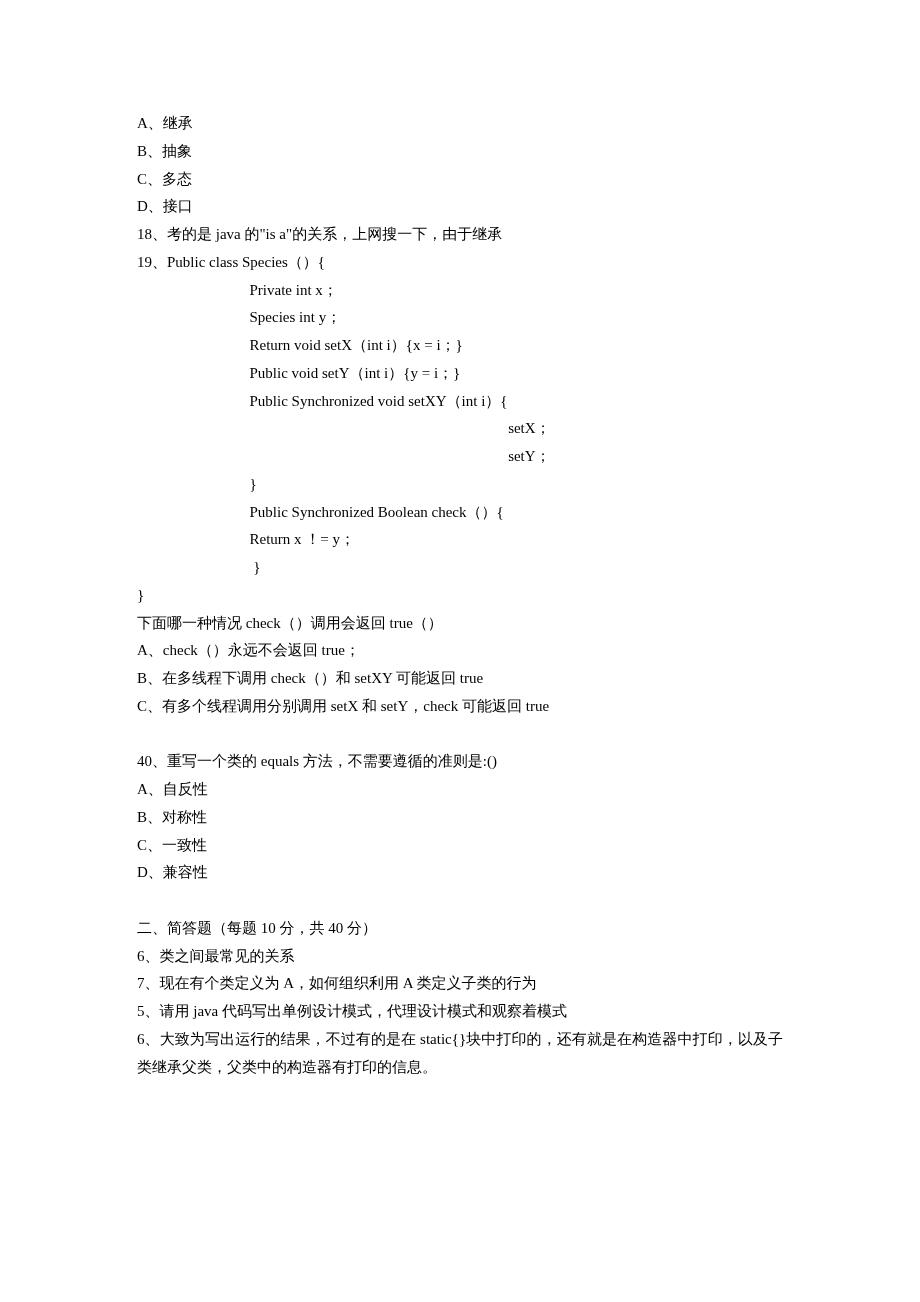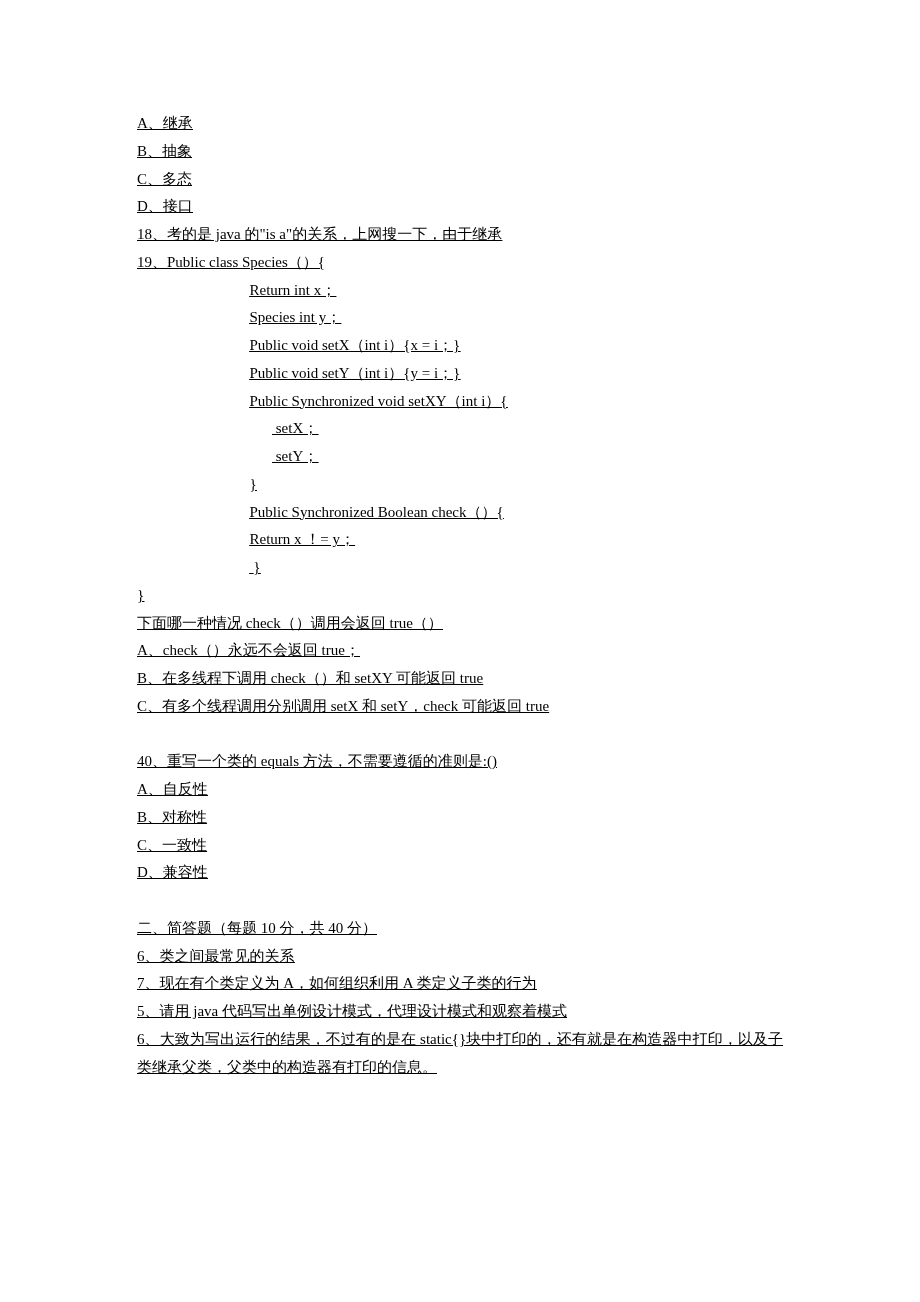--- a/index.html
+++ b/index.html
@@ -1,58 +1,58 @@
 <!DOCTYPE html>
 <html><head>
   <meta charset="utf-8">
   <style>
     * {
       margin: 0;
       padding: 0;
       box-sizing: border-box;
-      text-decoration: underline;
     }
     body {
       background: #ffffff;
       font-family: "SimSun", "宋体", "Times New Roman", serif;
       font-size: 15px;
       line-height: 1.85;
       color: #000000;
       padding: 110px 137px 60px 137px;
       width: 920px;
     }
     .line {
       white-space: pre-wrap;
     }
     .indent1 {
       padding-left: 7.5em;
     }
     .indent2 {
       padding-left: 9em;
+      text-align: center;
     }
     .justify {
       text-align: justify;
       text-justify: inter-ideograph;
     }
     .blank {
       height: 1.85em;
     }
   </style>
 </head>
 <body>
 
 <div class="line">A、继承</div>
 <div class="line">B、抽象</div>
 <div class="line">C、多态</div>
 <div class="line">D、接口</div>
 <div class="line">18、考的是 java 的"is a"的关系，上网搜一下，由于继承</div>
 <div class="line">19、Public class Species（）{</div>
-<div class="line indent1">Return int x；</div>
+<div class="line indent1">Private int x；</div>
 <div class="line indent1">Species int y；</div>
-<div class="line indent1">Public void setX（int i）{x = i；}</div>
+<div class="line indent1">Return void setX（int i）{x = i；}</div>
 <div class="line indent1">Public void setY（int i）{y = i；}</div>
 <div class="line indent1">Public Synchronized void setXY（int i）{</div>
 <div class="line indent2"> setX；</div>
 <div class="line indent2"> setY；</div>
 <div class="line indent1">}</div>
 <div class="line indent1">Public Synchronized Boolean check（）{</div>
 <div class="line indent1">Return x ！= y；</div>
 <div class="line indent1"> }</div>
 <div class="line">}</div>
 <div class="line">下面哪一种情况 check（）调用会返回 true（）</div>

